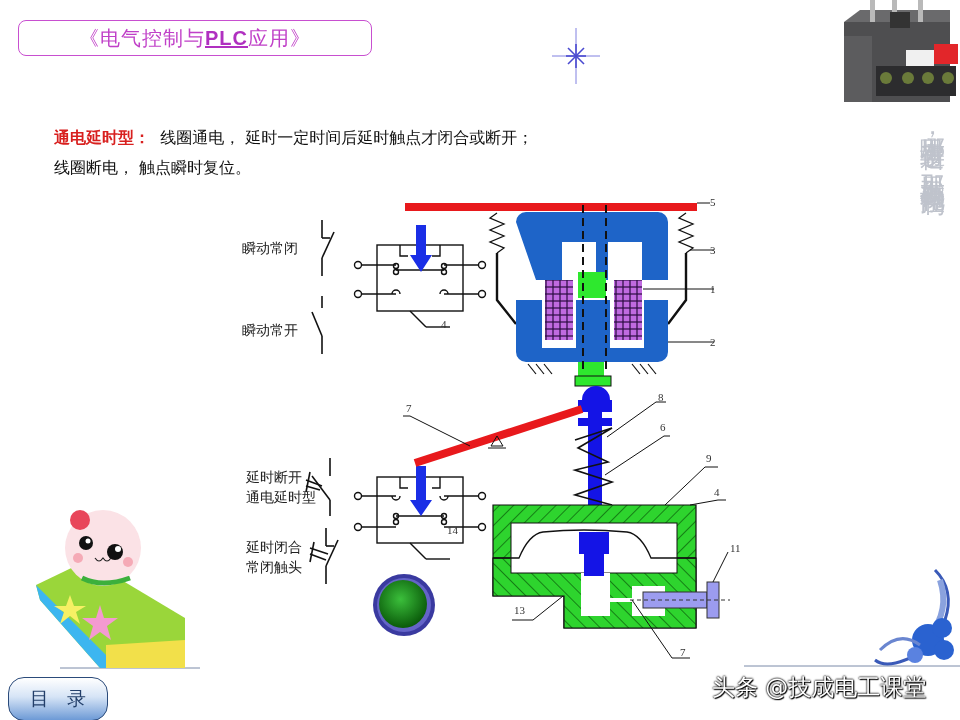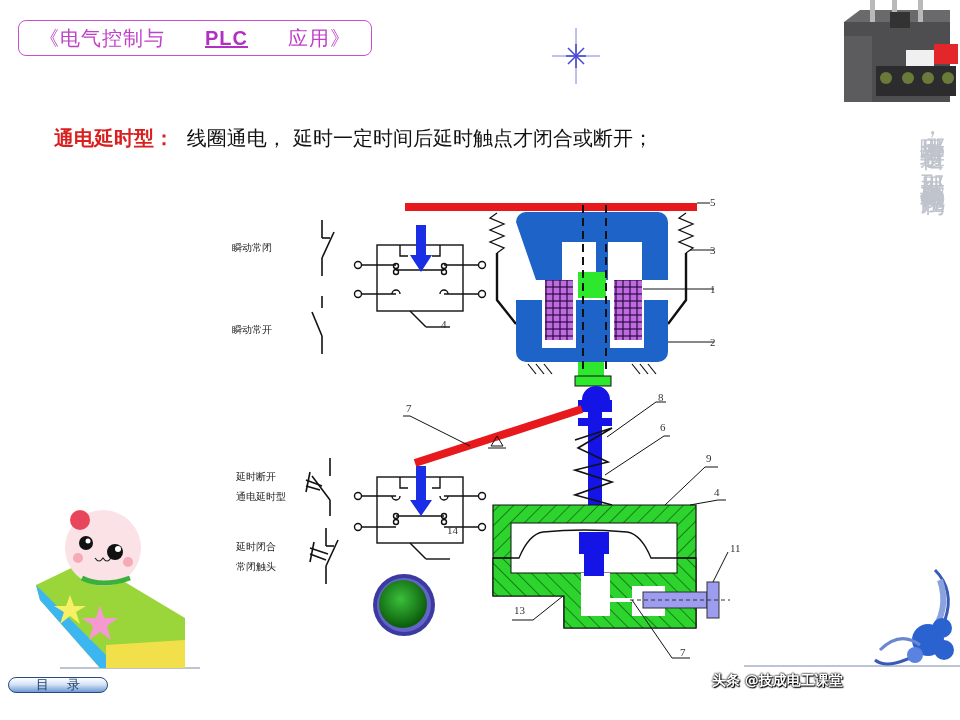--- a/index.html
+++ b/index.html
@@ -1,32 +1,32 @@
 <!DOCTYPE html>
 <html><head>
 <meta charset="utf-8">
 <style>
   html, body { margin:0; padding:0; }
   body { width:960px; height:720px; position:relative; background:#ffffff; overflow:hidden;
          font-family:"DejaVu Sans","Liberation Sans",sans-serif; }
   .abs { position:absolute; }
   .title-box { left:18px; top:20px; width:354px; height:36px; border:1.5px solid #c84fd0; border-radius:8px;
                box-sizing:border-box; display:flex; align-items:center; justify-content:center;
-               color:#c040c8; font-size:20px; letter-spacing:1px;gap:40px; }
+               color:#c040c8; font-size:20px; letter-spacing:1px; }
   .title-box b { font-family:"Liberation Sans",sans-serif; font-weight:bold; color:#b030c0;text-decoration:underline; }
-  .desc { left:54px; top:123px; font-family:"DejaVu Serif","Liberation Serif",serif; font-size:20px; line-height:30px; color:#111; }
+  .desc { left:54px; top:123px; font-family:"DejaVu Serif","Liberation Serif",serif; font-size:16px; line-height:30px; color:#111; }
   .desc .red { color:#d8201f; font-weight:bold; }
   .vtext { left:912px; top:118px; width:36px; color:#bfc3cc; font-size:25px; line-height:31.5px; text-align:center;
            writing-mode:vertical-rl; letter-spacing:2px; font-family:"DejaVu Sans",sans-serif; }
-  .lbl { font-family:"DejaVu Serif","Liberation Serif",serif; font-size:10px; color:#222; line-height:20px; }
+  .lbl { font-family:"DejaVu Serif","Liberation Serif",serif; font-size:14px; color:#222; line-height:20px;margin-left:10px; }
   .num { font-family:"Liberation Serif","DejaVu Serif",serif; font-size:11px; color:#333; }
-  .menu-btn { left:8px; top:677px; width:100px; height:16px; border-radius:16px; border:1.5px solid #2a4a7a;
+  .menu-btn { left:8px; top:677px; width:100px; height:44px; border-radius:16px; border:1.5px solid #2a4a7a;
               background:linear-gradient(#ffffff 0%, #d6e4f6 45%, #6d9ad6 100%); box-sizing:border-box;
-              display:flex; align-items:center; justify-content:center; color:#233f6a; font-size:13px; letter-spacing:18px; padding-left:18px; cursor:pointer; }
-  .watermark { left:712px; top:672px; color:#ffffff; font-size:14px; font-weight:bold;
+              display:flex; align-items:center; justify-content:center; color:#233f6a; font-size:19px; letter-spacing:18px; padding-left:18px; cursor:pointer; }
+  .watermark { left:712px; top:672px; color:#ffffff; font-size:23px; font-weight:normal;
                text-shadow:0 0 2px #000, 0 0 2px #000, 1px 1px 1px #000;text-align:center; }
 </style>
 </head>
 <body>
 
 <div class="abs title-box">
   <span>《电气控制与</span>
     <b>PLC</b>
     <span>应用》</span>
 </div>
@@ -56,20 +56,21 @@
   <rect x="46" y="66" width="80" height="30" fill="#2c2c2e"></rect>
   <circle cx="56" cy="78" r="6" fill="#6a7a3a"></circle>
     <circle cx="78" cy="78" r="6" fill="#6a7a3a"></circle>
   <circle cx="98" cy="78" r="6" fill="#6a7a3a"></circle>
     <circle cx="118" cy="78" r="6" fill="#6a7a3a"></circle>
   <rect x="14" y="36" width="28" height="66" fill="#5c5c5e"></rect>
 </svg>
 
 <div class="abs desc">
   <div><span class="red">通电延时型：</span>&nbsp;&nbsp;<span>线圈通电， 延时一定时间后延时触点才闭合或断开；</span></div>
+  <div>线圈断电， 触点瞬时复位。</div>
 </div>
 
 <div class="abs vtext">哪里有逻辑，那里就有自动化控制</div>
 
 <div class="abs lbl" style="left:232px;top:238px">瞬动常闭</div>
 <div class="abs lbl" style="left:232px;top:320px">瞬动常开</div>
 <div class="abs lbl" style="left:236px;top:467px">
   <div>延时断开</div>
   <div>通电延时型</div>
 </div>

